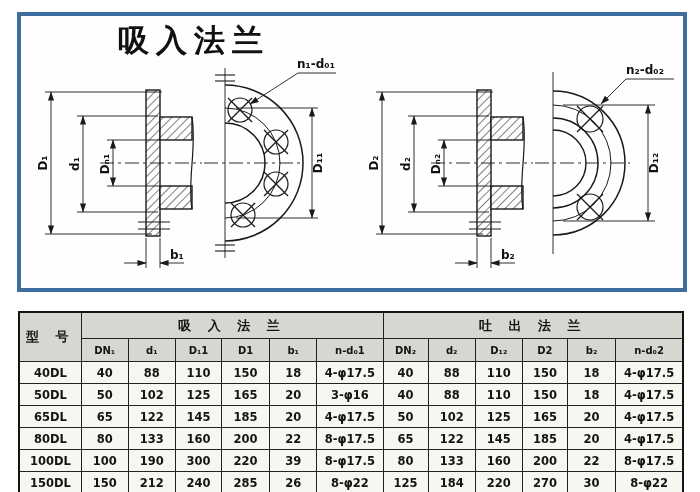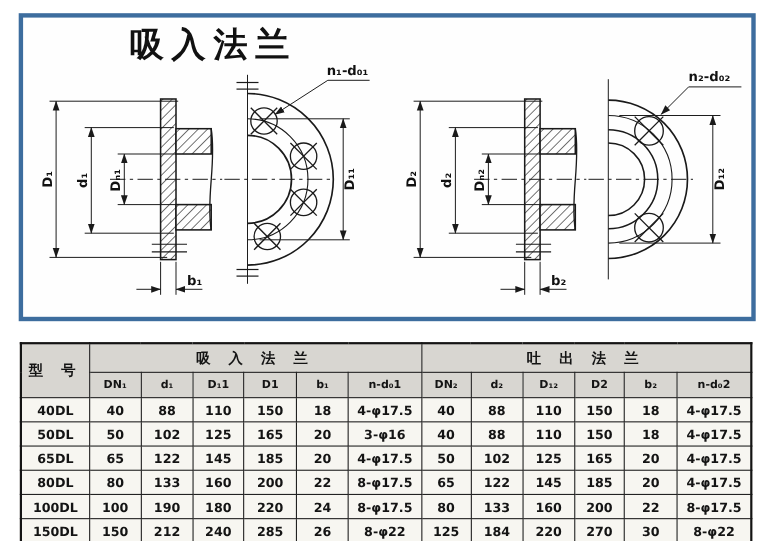--- a/index.html
+++ b/index.html
@@ -274,23 +274,23 @@
           <td>122</td>
           <td>145</td>
           <td>185</td>
           <td>20</td>
           <td>4-φ17.5</td>
         </tr>
         <tr>
           <td>100DL</td>
           <td>100</td>
           <td>190</td>
-          <td>180</td>
+          <td>300</td>
           <td>220</td>
-          <td>24</td>
+          <td>39</td>
           <td>8-φ17.5</td>
           <td>80</td>
           <td>133</td>
           <td>160</td>
           <td>200</td>
           <td>22</td>
           <td>8-φ17.5</td>
         </tr>
         <tr>
           <td>150DL</td>

